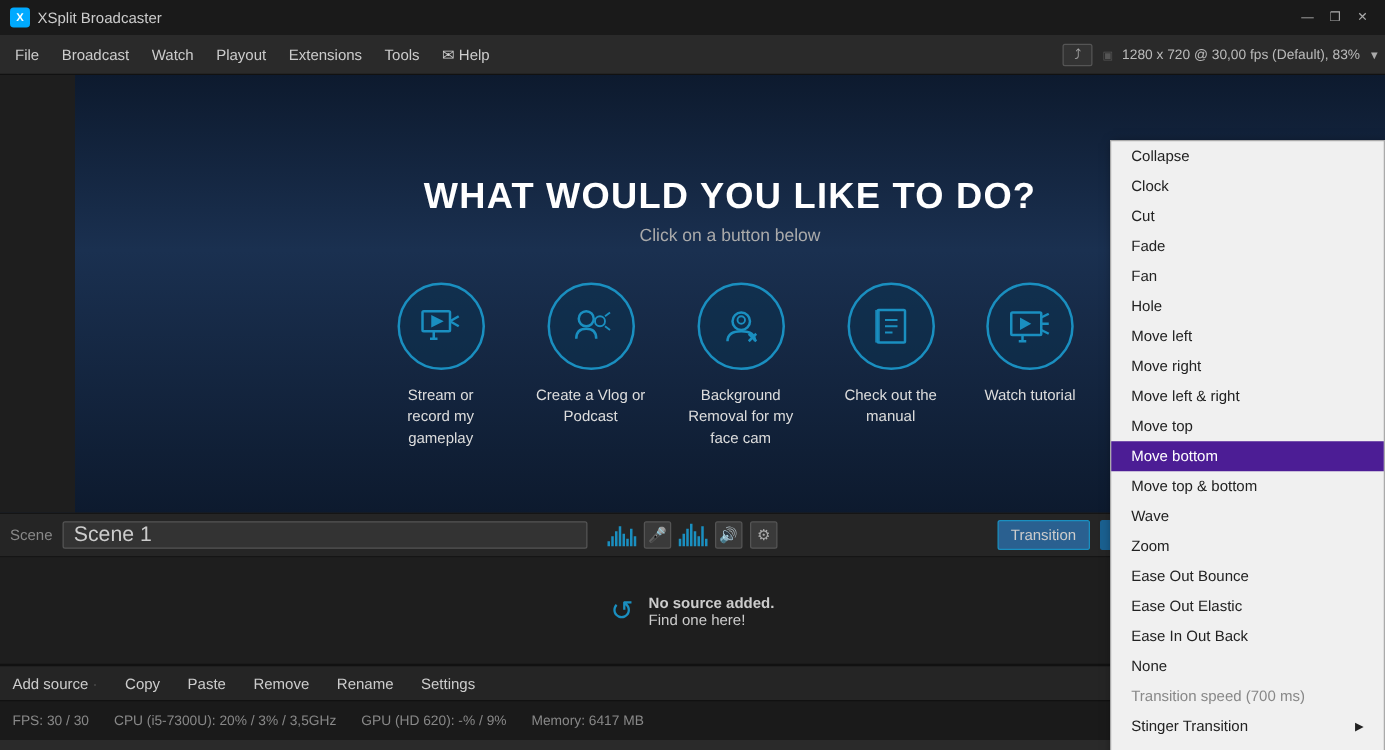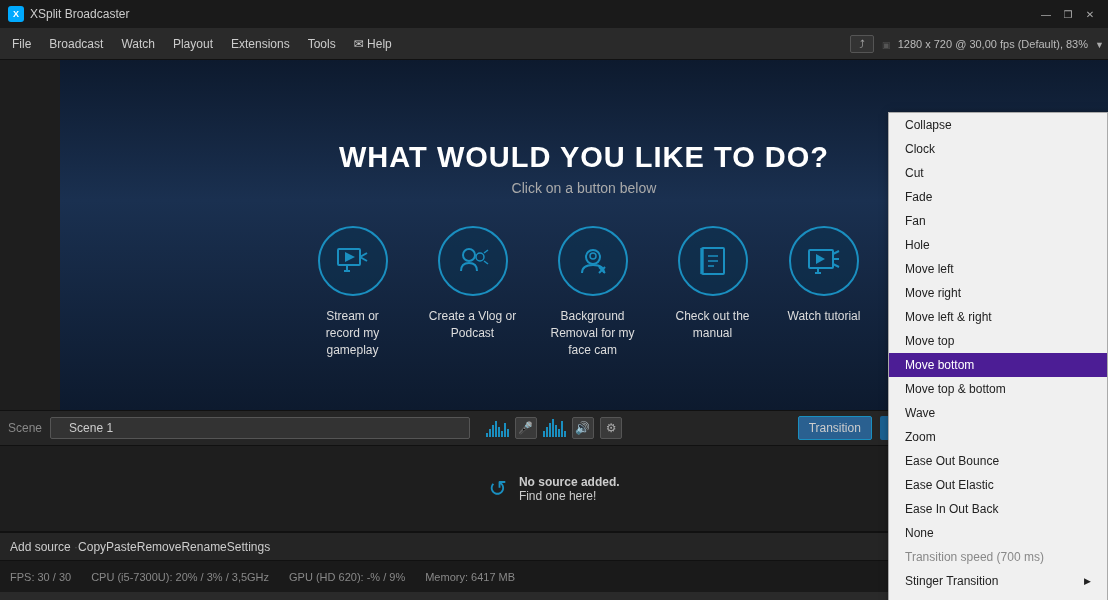--- a/index.html
+++ b/index.html
@@ -164,22 +164,22 @@
       color: #888;
       font-size: 12px;
     }
     #scene-bar .scene-name-input {
       flex: 1;
       max-width: 420px;
       height: 22px;
       background: #333;
       border: 1px solid #555;
       color: #ccc;
-      padding: 0 18px;
-      font-size: 12px;
+      padding: 0 8px;
+      font-size: 17px;
       border-radius: 2px;
     }
     #scene-bar .audio-controls {
       display: flex; align-items: center; gap: 6px;
       margin-left: 8px;
     }
     #scene-bar .audio-bars {
       display: flex; align-items: flex-end; gap: 1px; height: 18px;
     }
     #scene-bar .audio-bars .bar {
@@ -255,21 +255,21 @@
     }
 
     
     #source-actions {
       height: 28px;
       background: #252525;
       border-top: 1px solid #111;
       display: flex;
       align-items: center;
       padding: 0 10px;
-      gap: 0;
+      gap: 22px;
     }
     #source-actions .action-link {
       color: #ccc;
       font-size: 12px;
       cursor: pointer;
     }
     #source-actions .right-icons {
       margin-left: auto;
       display: flex; gap: 4px; align-items: center;
     }

